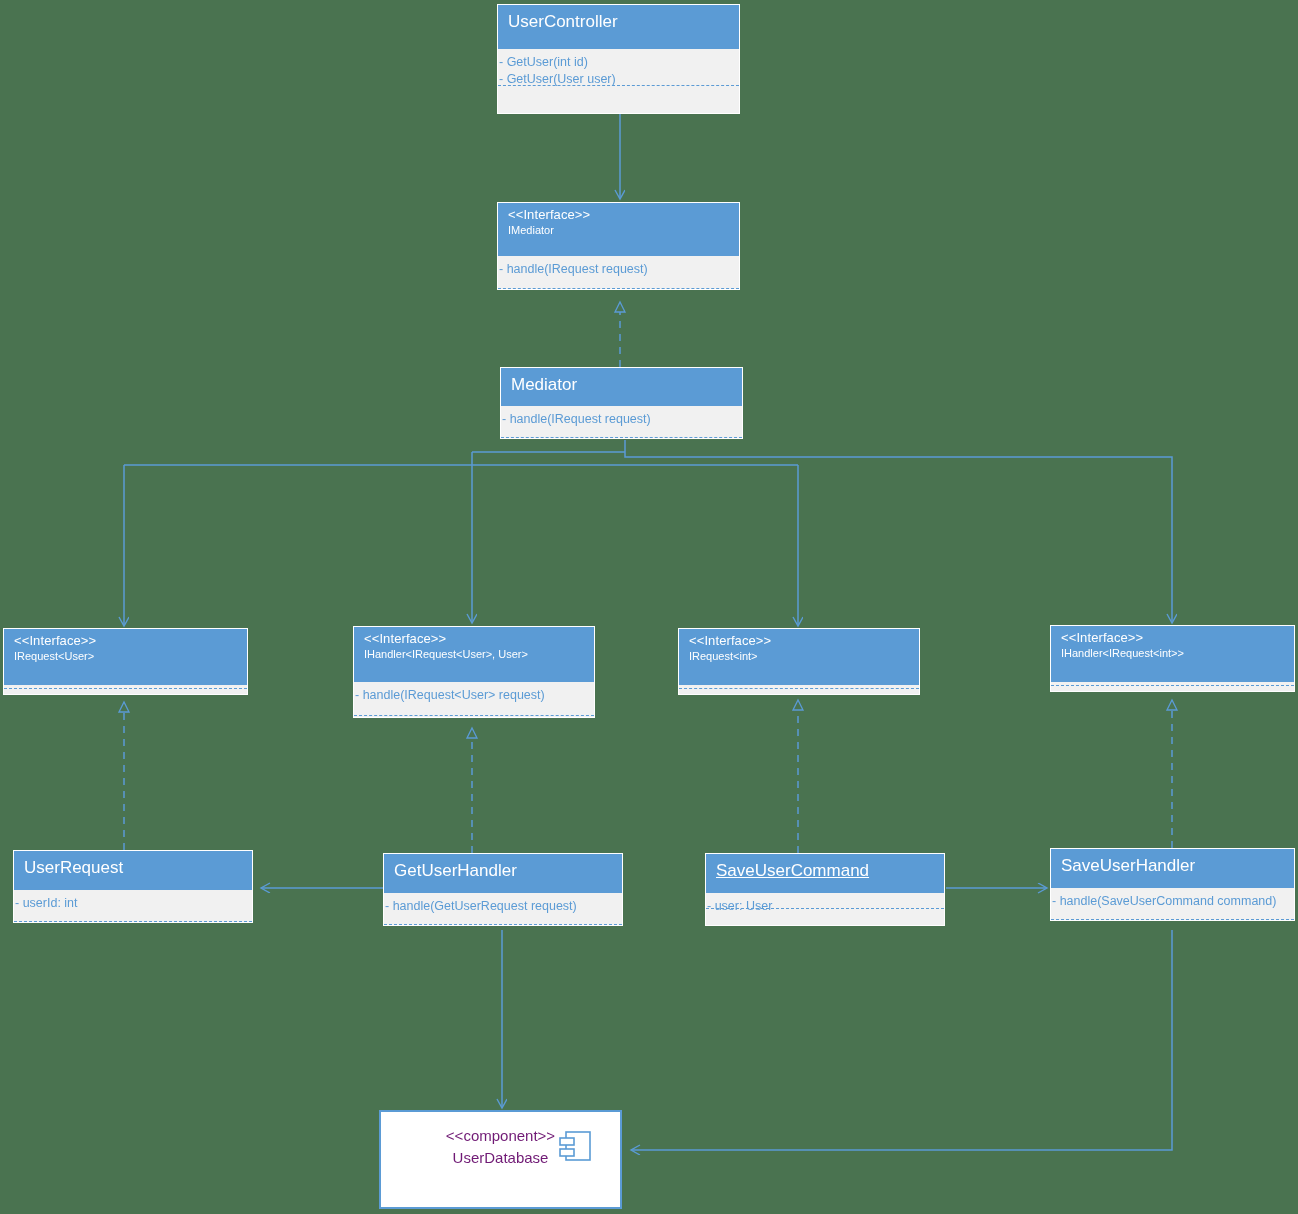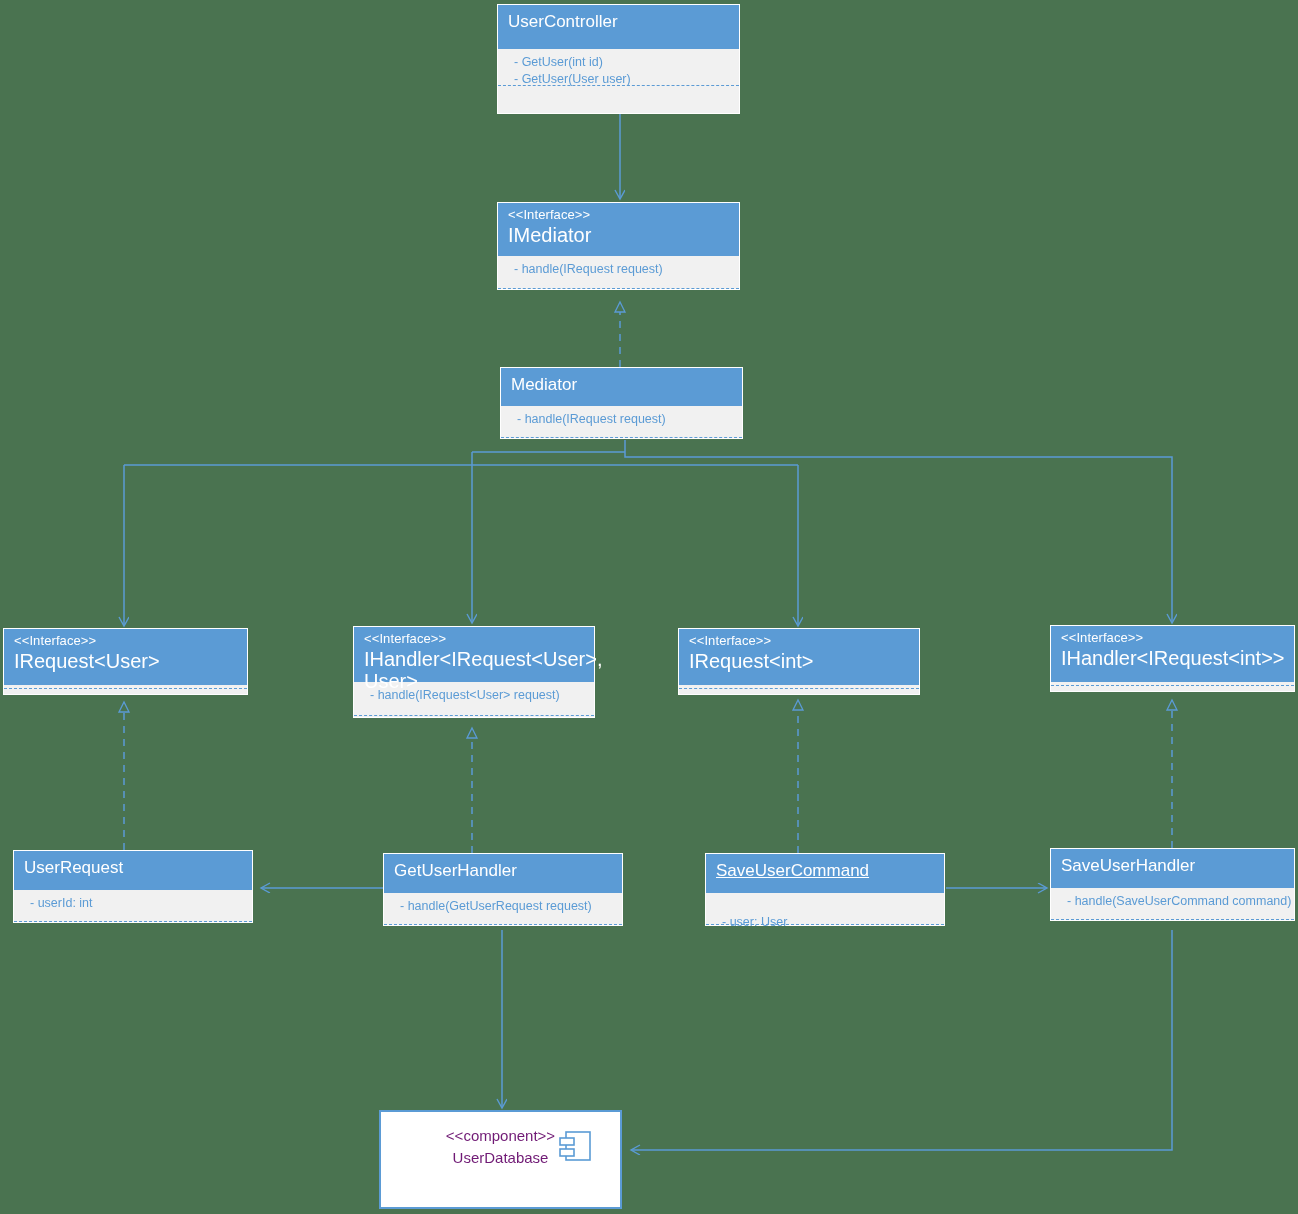--- a/index.html
+++ b/index.html
@@ -36,35 +36,35 @@
     box-sizing: border-box;
     padding: 5px 10px 7px 10px;
     line-height: 1.12;
   }
   .node .stereo {
     font-size: 13px;
     display: block;
     letter-spacing: 0.1px;
   }
   .node .title {
-    font-size: 20px;
+    font-size: 11px;
     display: block;
     padding-top: 1px;
   }
   .node .title-only {
     font-size: 17px;
     display: block;
     padding: 2px 0 3px 0;
   }
   .node .body {
     box-sizing: border-box;
     background: #f1f1f1;
     color: #5b9bd5;
     font-size: 12.5px;
-    padding: 5px 10px 3px 16px;
+    padding: 5px 10px 3px 1px;
     border-bottom: 1px dashed #5b9bd5;
     line-height: 1.35;
   }
   .node .body.empty {
     padding: 0;
     height: 4px;
   }
   .node .tail {
     background: #f1f1f1;
     box-sizing: border-box;
@@ -218,21 +218,21 @@
     </div>
     <div class="body" style="height:32px;">
       <div class="mrow">- handle(GetUserRequest request)</div>
     </div>
   </div>
 
   <div class="node" style="left:705px; top:853px; width:240px; height:73px;">
     <div class="hdr" style="height:39px;text-decoration:underline;">
       <span class="title-only">SaveUserCommand</span>
     </div>
-    <div class="body" style="height:16px;margin-top:16px;">
+    <div class="body" style="height:16px;">
       <div class="mrow">- user: User</div>
     </div>
   </div>
 
   <div class="node" style="left:1050px; top:848px; width:245px; height:73px;">
     <div class="hdr" style="height:39px;">
       <span class="title-only">SaveUserHandler</span>
     </div>
     <div class="body" style="height:32px;">
       <div class="mrow">- handle(SaveUserCommand command)</div>

